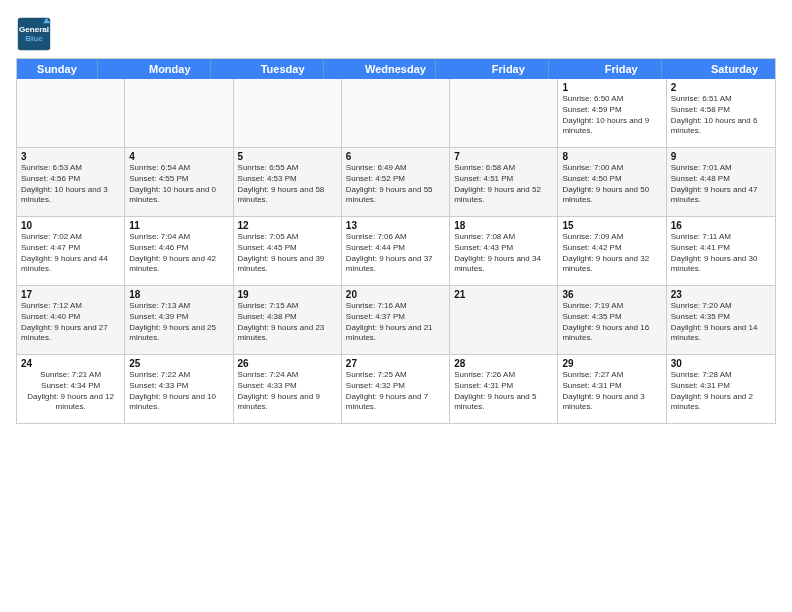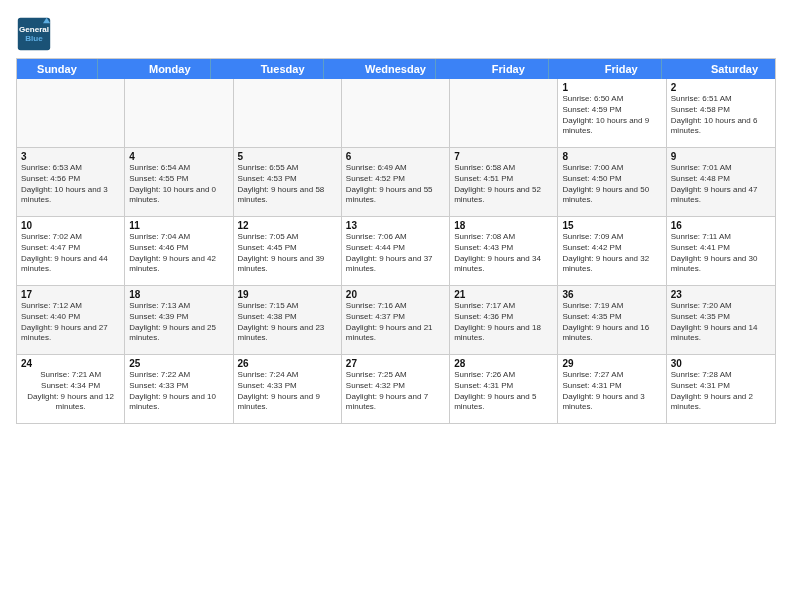--- a/index.html
+++ b/index.html
@@ -261,23 +261,20 @@
 Daylight: 9 hours and 23 minutes.</div>
           </div>
           <div class="cal-cell alt">
             <span class="day-num">20</span>
             <div class="cell-text" style="white-space: pre-line;">Sunrise: 7:16 AM
 Sunset: 4:37 PM
 Daylight: 9 hours and 21 minutes.</div>
           </div>
           <div class="cal-cell alt">
             <span class="day-num">21</span>
-            <div class="cell-text" style="white-space: pre-line;">Sunrise: 7:17 AM
-Sunset: 4:36 PM
-Daylight: 9 hours and 18 minutes.</div>
           </div>
           <div class="cal-cell alt">
             <span class="day-num">36</span>
             <div class="cell-text" style="white-space: pre-line;">Sunrise: 7:19 AM
 Sunset: 4:35 PM
 Daylight: 9 hours and 16 minutes.</div>
           </div>
           <div class="cal-cell alt">
             <span class="day-num">23</span>
             <div class="cell-text" style="white-space: pre-line;">Sunrise: 7:20 AM

